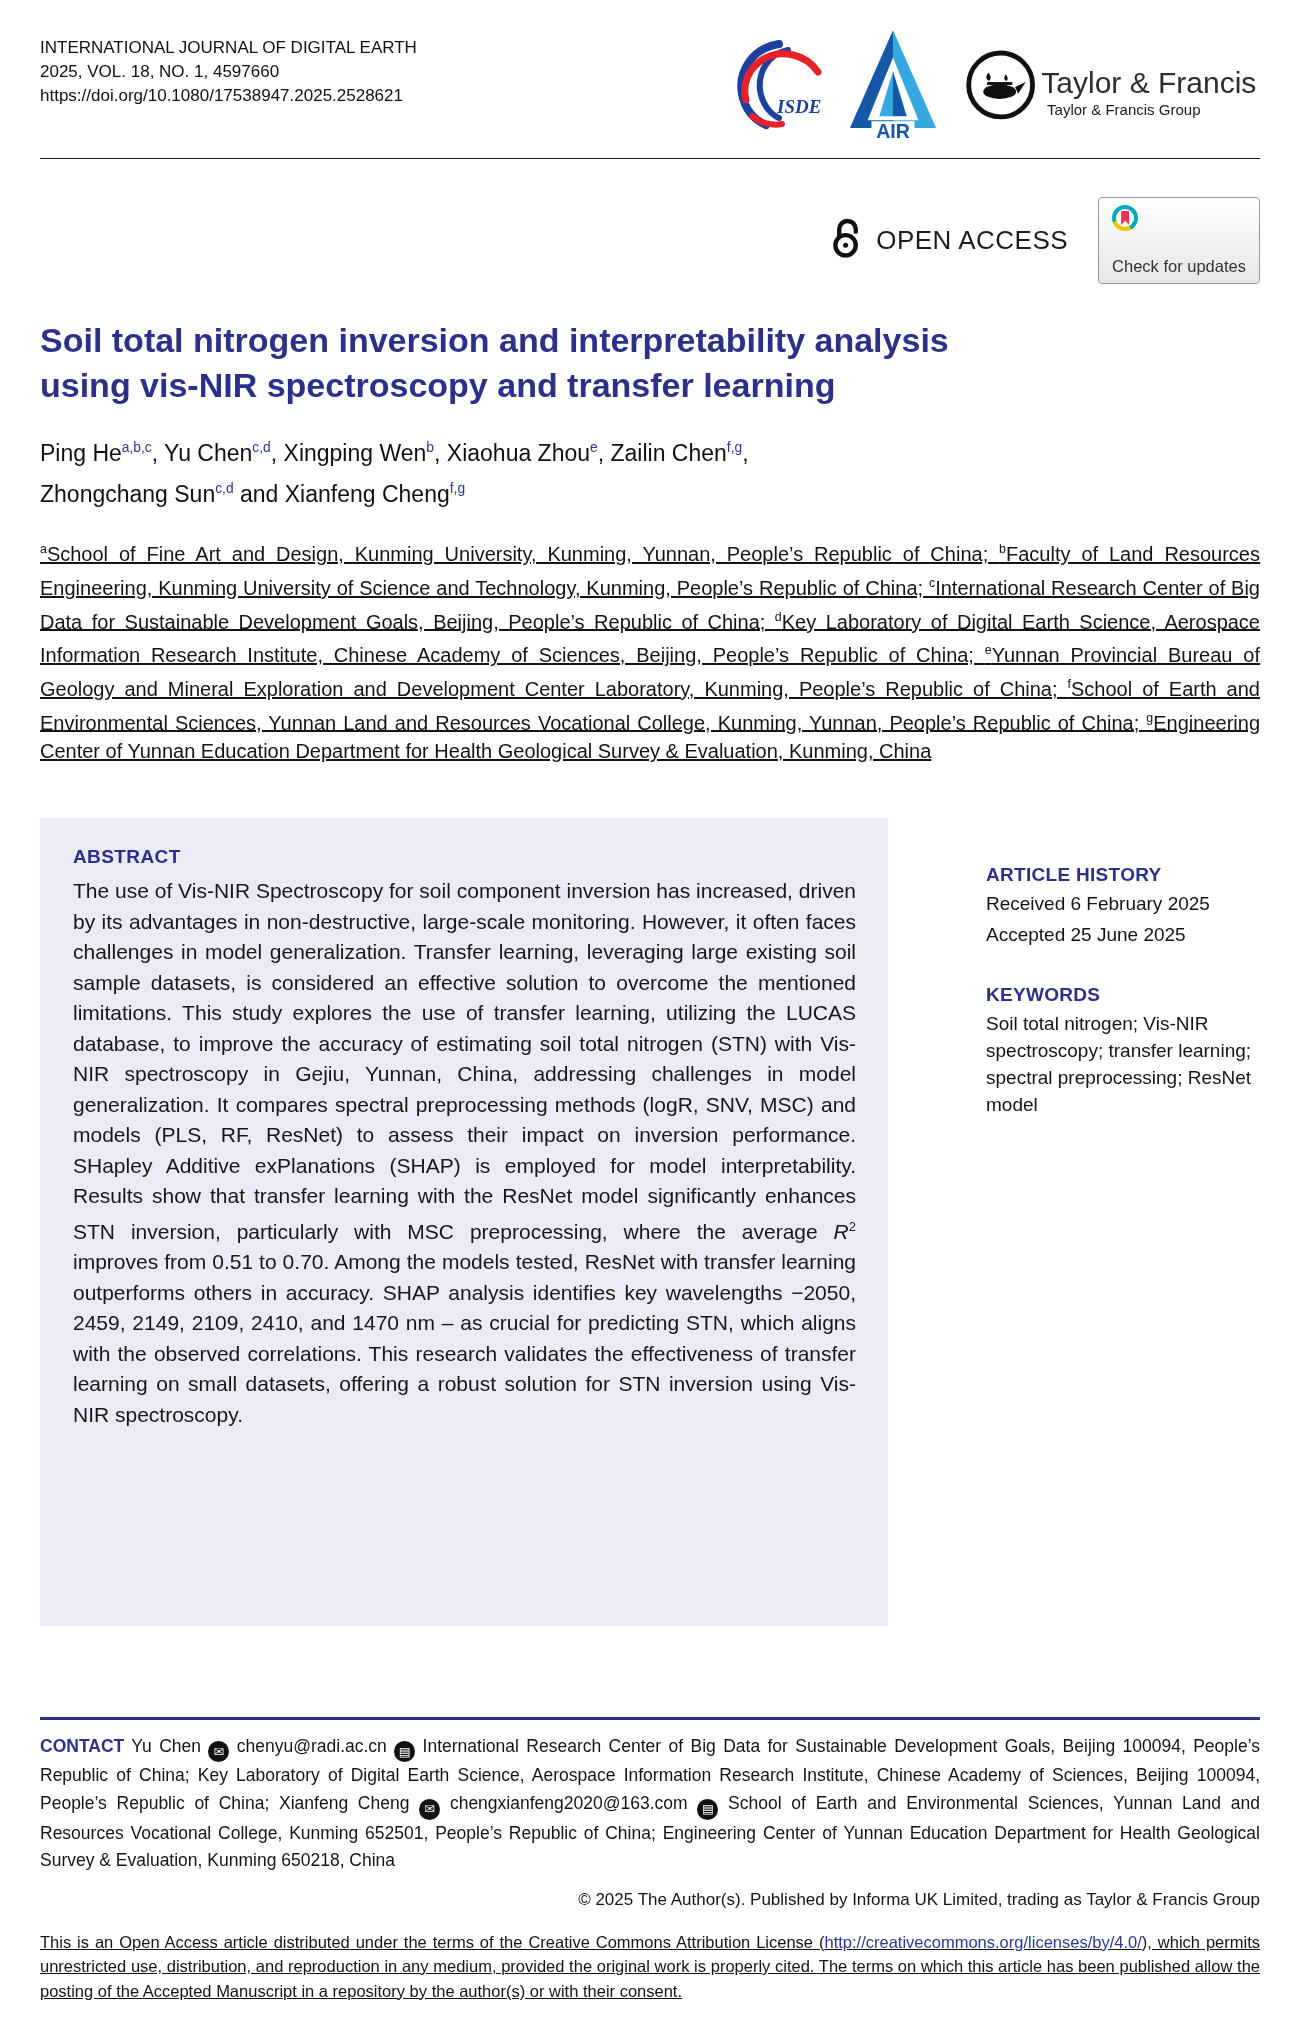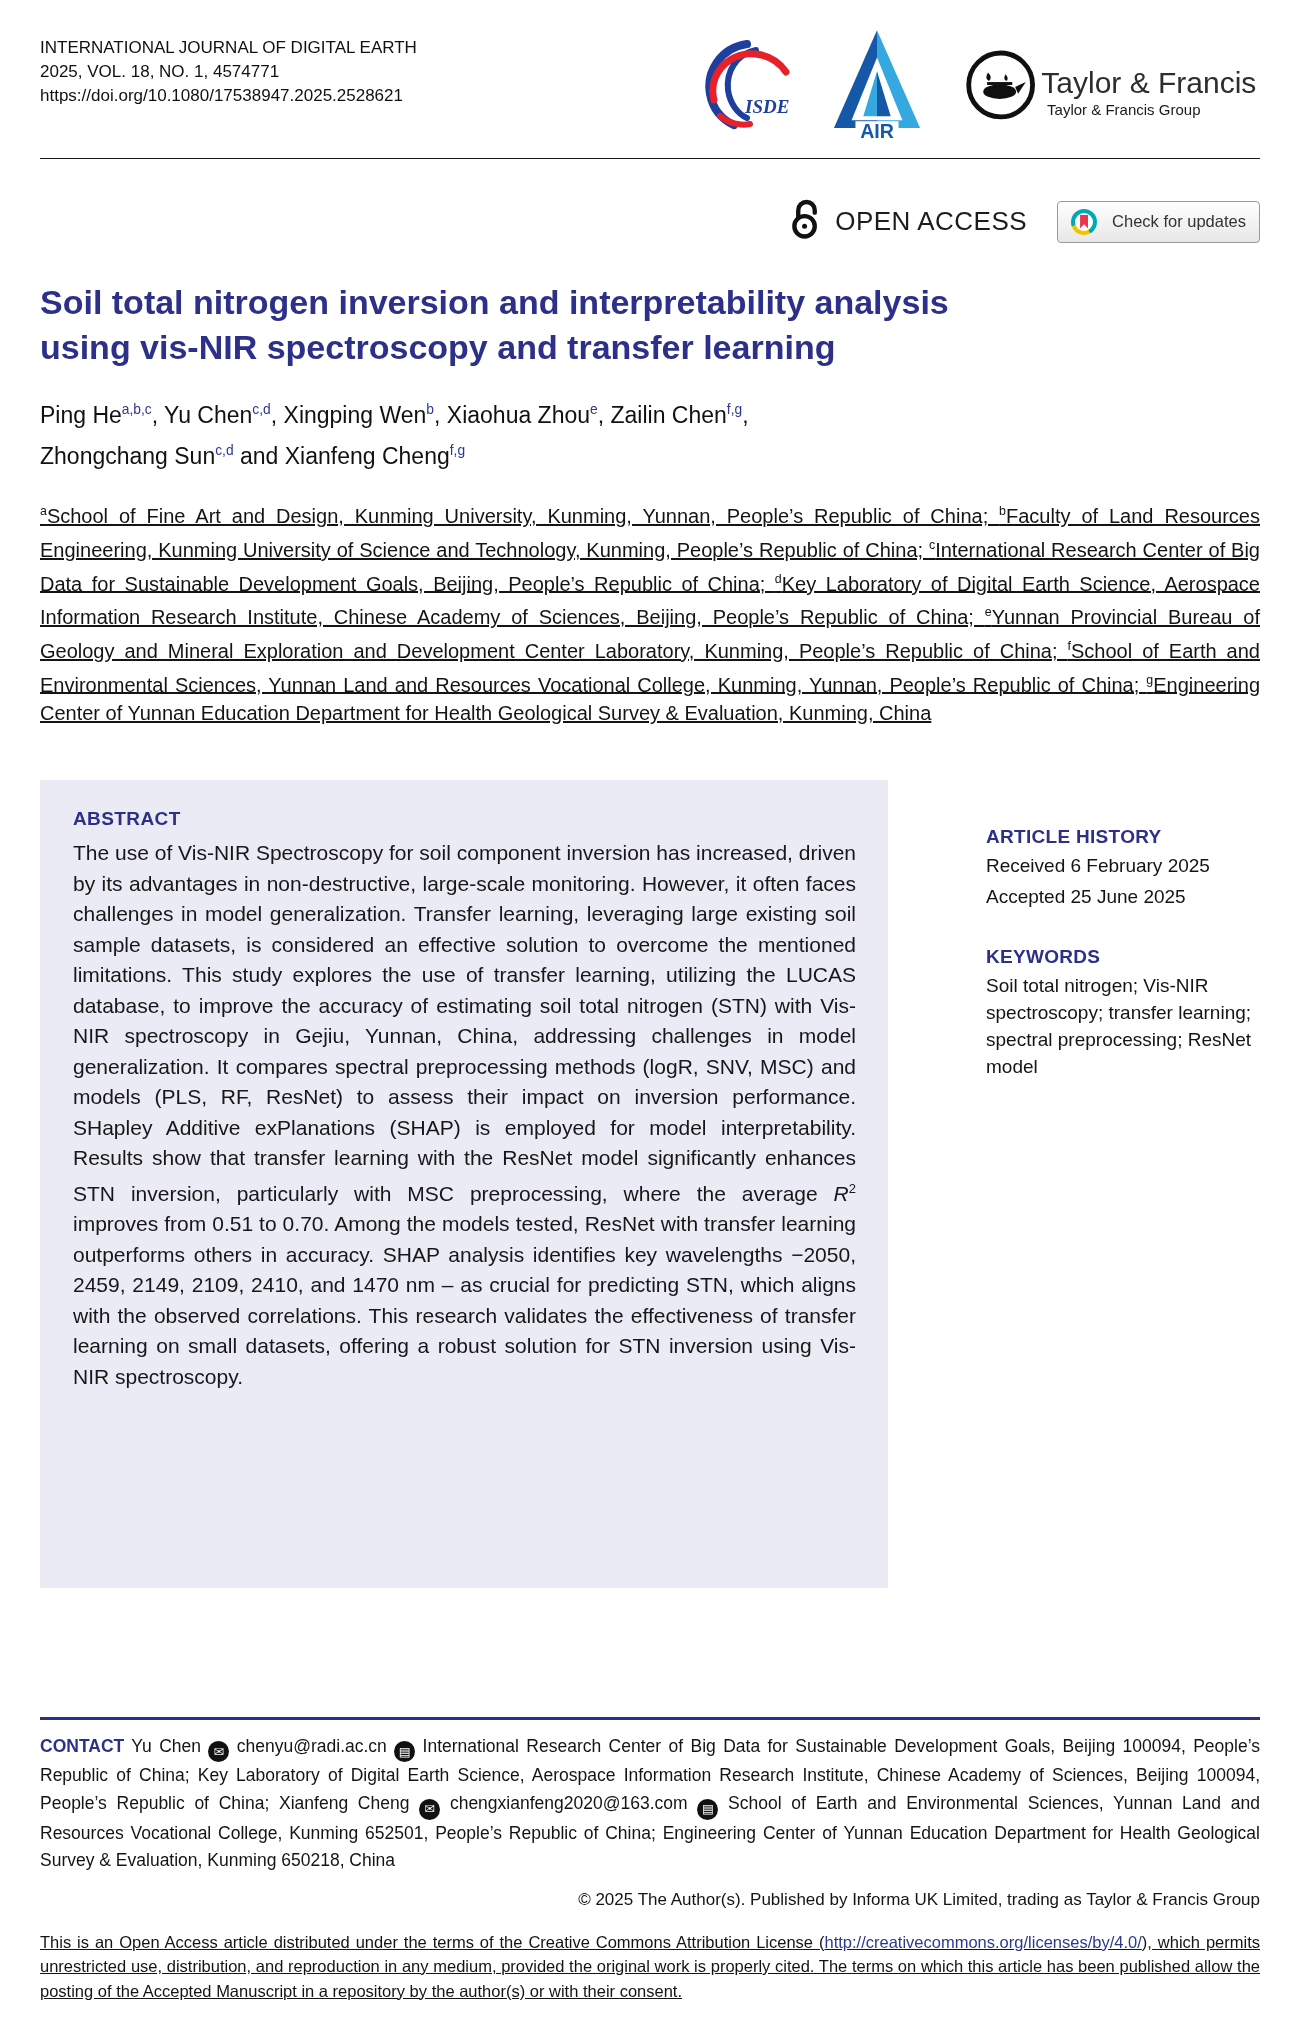--- a/index.html
+++ b/index.html
@@ -15,30 +15,30 @@
   }
   .page{
     width:1301px;height:2025px;
     padding:36px 41px 22px 40px;
     display:flex;flex-direction:column;
   }
   
   .header{display:flex;align-items:flex-start;border-bottom:1.5px solid #1a1a1a;padding-bottom:12px;}
   .journal-info{font-size:17px;line-height:24px;color:#111;}
   .journal-info .doi{color:#111;text-decoration:none;}
-  .logos{margin-left:auto;display:flex;align-items:center;gap:36px;margin-top:-10px;}
+  .logos{margin-left:auto;display:flex;align-items:center;gap:20px;margin-top:-10px;}
   .logo{display:inline-block;}
   
   .access-row{display:flex;justify-content:flex-end;align-items:center;gap:30px;margin-top:38px;}
   .open-access{display:flex;align-items:center;gap:12px;font-size:26px;font-weight:500;color:#1c1c1c;letter-spacing:.5px;}
   .check-btn{
-    display:flex;align-items:center;gap:15px;
+    display:flex;align-items:flex-start;gap:26px;
     border:1px solid #999;border-radius:4px;
     background:linear-gradient(#ffffff,#e7e7e7);
-    padding:7px 13px;font-size:16.5px;color:#333;cursor:pointer;
+    padding:7px 13px;font-size:16.5px;color:#333;cursor:pointer;flex-direction:column;
   }
   .cm{position:relative;width:26px;height:26px;border-radius:50%;flex:0 0 26px;
       background:conic-gradient(from 150deg,#f3c300 0 100deg,#00a9b7 100deg 360deg);display:inline-block;}
   .cm-in{position:absolute;inset:4px;background:#fff;border-radius:50%;}
   .cm-bm{position:absolute;left:9px;top:6px;width:8px;height:14px;background:#e8364f;
          clip-path:polygon(0 0,100% 0,100% 100%,50% 70%,0 100%);}
   
   .title{margin-top:34px;color:var(--navy);font-size:34px;font-weight:700;line-height:45px;}
   .authors{margin-top:22px;font-size:23px;line-height:36px;color:#111;}
   .sup-b{color:var(--link);font-size:0.60em;vertical-align:super;}
@@ -67,21 +67,21 @@
   .link{color:var(--link);}
 </style>
 </head>
 <body>
 
 <div class="page">
 
   <div class="header">
     <div class="journal-info">
       <div>INTERNATIONAL JOURNAL OF DIGITAL EARTH</div>
-      <div>2025, VOL. 18, NO. 1, 4574771</div>
+      <div>2025, VOL. 18, NO. 1, 4597660</div>
       <div class="doi">https://doi.org/10.1080/17538947.2025.2528621</div>
     </div>
     <div class="logos">
 
       <span class="logo">
         <svg width="104" height="92" viewBox="0 0 104 92">
           <path d="M57 6 C30 10 16 34 20 56 C23 72 33 82 44 87" stroke="#1e3f9e" stroke-width="8" fill="none" stroke-linecap="round"></path>
           <path d="M66 12 C46 16 36 34 38 52 C40 66 48 76 57 80" stroke="#1e3f9e" stroke-width="6" fill="none" stroke-linecap="round"></path>
           <path d="M96 34 C84 16 58 10 40 22 C26 31 20 47 24 62" stroke="#e62129" stroke-width="7" fill="none" stroke-linecap="round"></path>
           <path d="M30 78 C38 85 50 88 60 86" stroke="#e62129" stroke-width="6" fill="none" stroke-linecap="round"></path>

